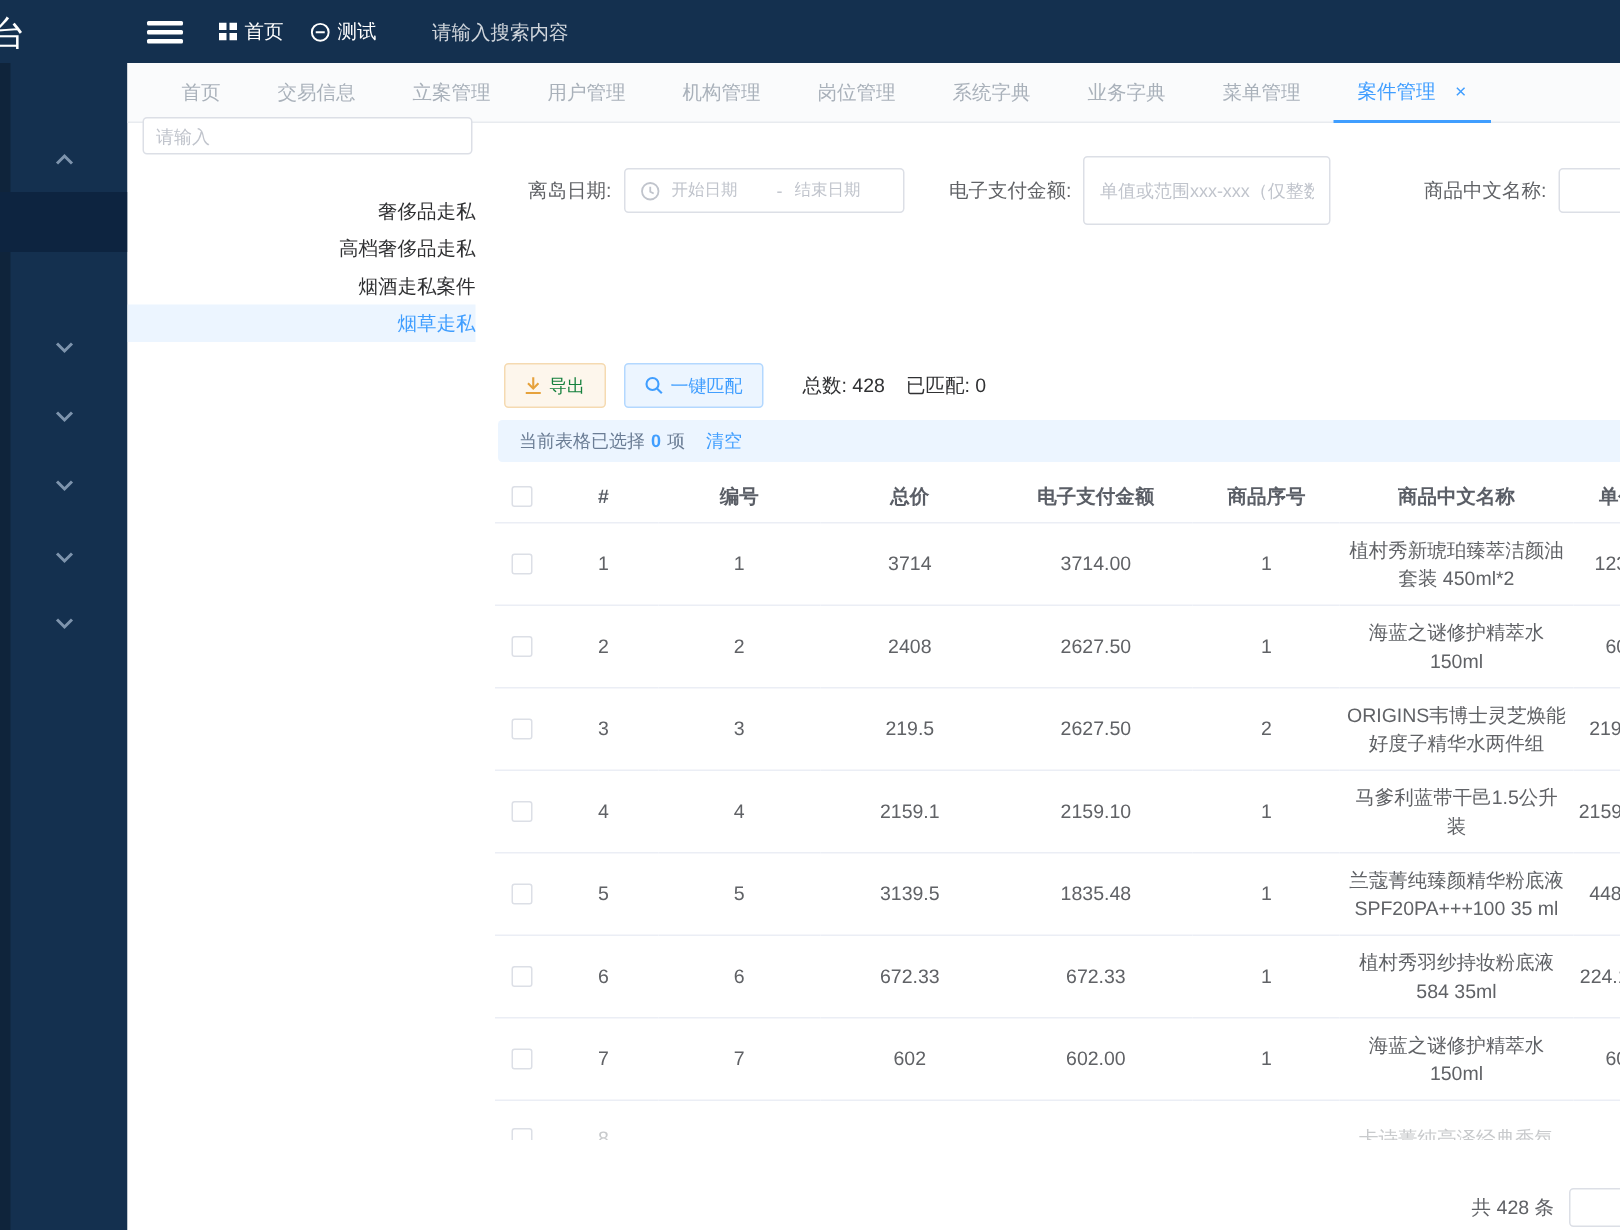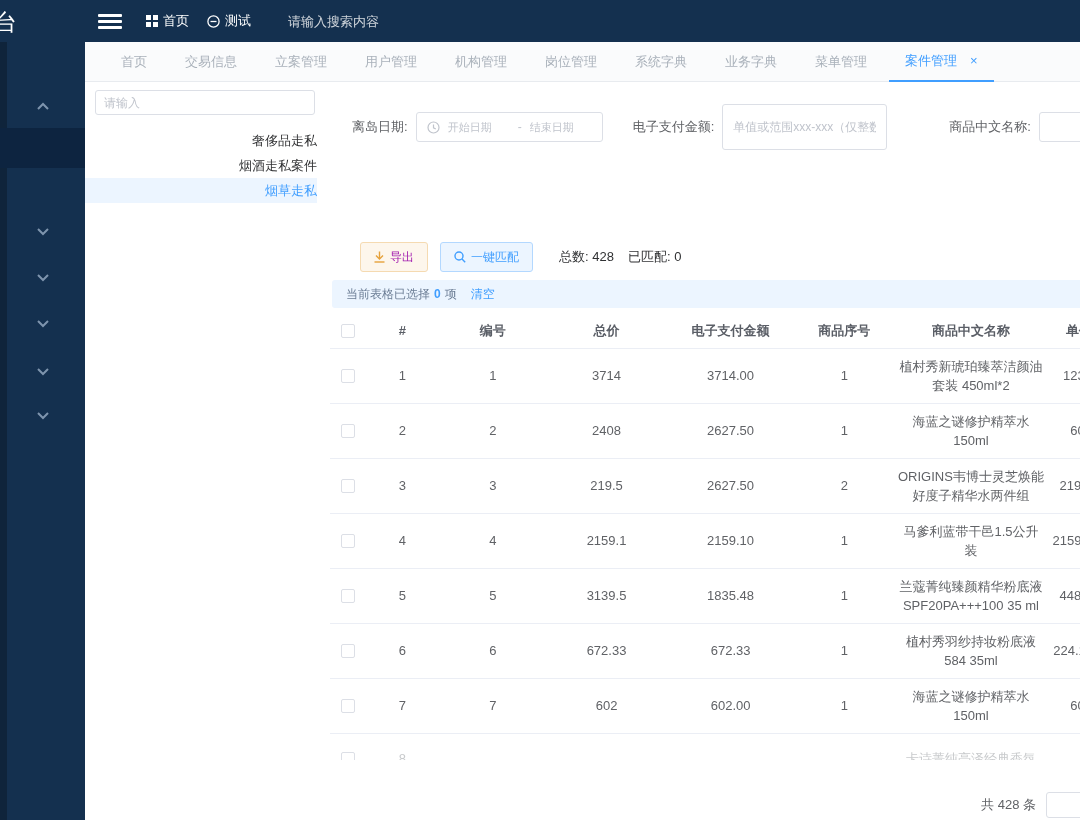--- a/index.html
+++ b/index.html
@@ -37,21 +37,21 @@
   
   .tabbar { position:absolute; left:0; top:0; width:995px; height:40px;
     background:#fafbfc; border-bottom:1px solid #e8ebef; display:flex;
     align-items:center; padding-left:20px; gap:6px; }
   .tab { height:40px; display:flex; align-items:center; padding:0 16px;
     font-size:13px; color:#a9b1ba; cursor:pointer; white-space:nowrap; }
   .tab.active { color:#409eff; border-bottom:2px solid #409eff; gap:13px; }
   .tab .close { color:#409eff; font-size:13px; cursor:pointer; }
 
   
-  .tree-search { position:absolute; left:10px; top:48px; width:220px; height:25px;
+  .tree-search { position:absolute; left:10px; top:36px; width:220px; height:25px;
     border:1px solid #dcdfe6; border-radius:3px; padding:0 8px; font-size:12px;
     color:#737373; outline:none; font-family:inherit; }
   .tree-search::placeholder { color:#c0c4cc; }
   .tree-list { position:absolute; left:0; top:86px; width:232px; }
   .tree-item { height:25px; line-height:25px; padding-left:12px; font-size:13px;
     color:#303133; cursor:pointer; white-space:nowrap;text-align:right; }
   .tree-item.selected { background:#ecf5ff; color:#409eff; }
 
   
   .main { position:absolute; left:245px; top:48px; width:750px; height:730px; overflow:hidden; }
@@ -68,21 +68,21 @@
   .amount-input { width:165px; height:46px; border:1px solid #dcdfe6; border-radius:3px;
     padding:0 10px; font-size:12px; color:#606266; outline:none; margin-left:8px; font-family:inherit; }
   .amount-input::placeholder { color:#c0c4cc; }
   .name-input { width:60px; height:30px; border:1px solid #dcdfe6; border-radius:3px;
     padding:0 8px; font-size:12px; outline:none; margin-left:8px; font-family:inherit; }
 
   .toolbar { position:absolute; left:6px; top:152px; height:30px; display:flex;
     align-items:center; gap:12px; }
   .btn { display:flex; align-items:center; gap:5px; height:30px; padding:0 13px;
     border-radius:3px; font-size:12px; cursor:pointer; border:1px solid transparent; }
-  .btn-export { color:#a21caf; background:#fdf6ec; border-color:#f5dab1;margin-left:24px; }
+  .btn-export { color:#15803d; background:#fdf6ec; border-color:#f5dab1; }
   .btn-match  { color:#409eff; background:#ecf5ff; border-color:#b3d8ff; }
   .counts { font-size:13px; color:#303133; margin-left:14px; display:flex; gap:14px; }
 
   .selbar { position:absolute; left:2px; top:190px; width:758px; height:28px;
     background:#ecf5ff; border-radius:3px; display:flex; align-items:center;
     padding:0 14px; font-size:12px; color:#6b7d95; gap:4px; }
   .selbar b { color:#409eff; }
   .selbar .clear { color:#409eff; margin-left:10px; cursor:pointer; }
 
   
@@ -185,20 +185,21 @@
     <div class="tab">菜单管理</div>
     <div class="tab active">
       <span>案件管理</span>
       <span class="close">×</span>
     </div>
   </div>
 
   <input class="tree-search" placeholder="请输入" style="">
   <div class="tree-list">
     <div class="tree-item">奢侈品走私</div>
+    <div class="tree-item">高档奢侈品走私</div>
     <div class="tree-item">烟酒走私案件</div>
     <div class="tree-item selected">烟草走私</div>
   </div>
 
   <div class="main">
 
     <div class="filters">
       <span class="f-label" style="margin-left:22px">离岛日期:</span>
       <div class="date-range">
         <svg width="13" height="13" viewBox="0 0 13 13">

